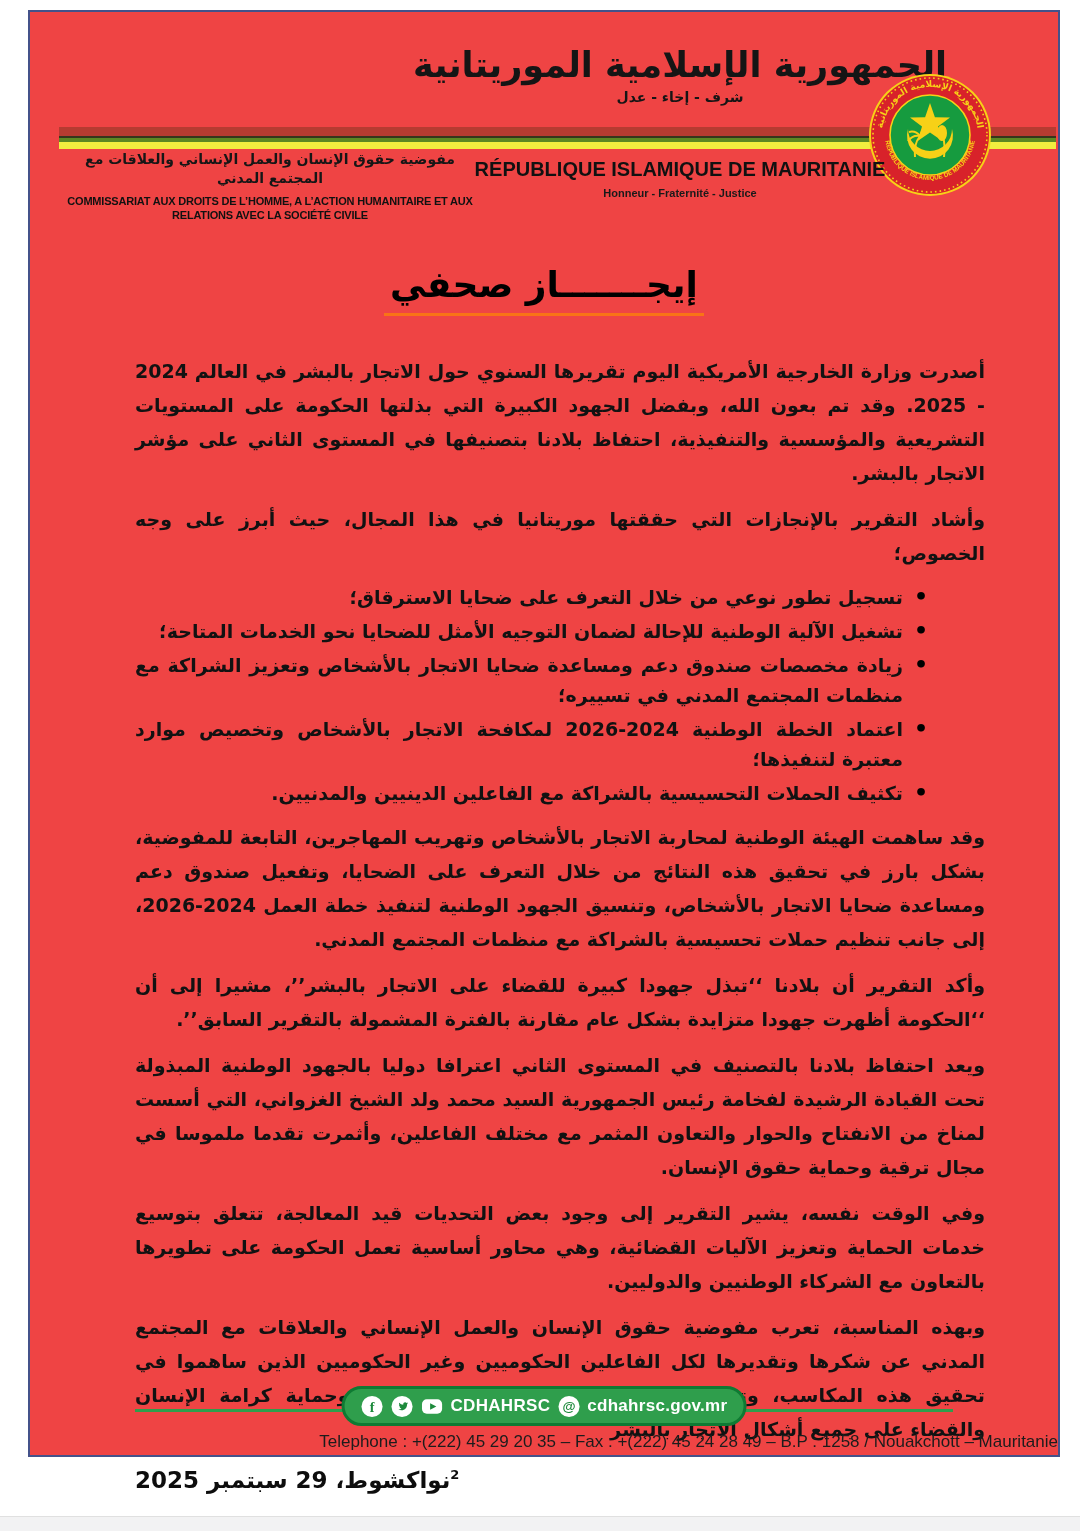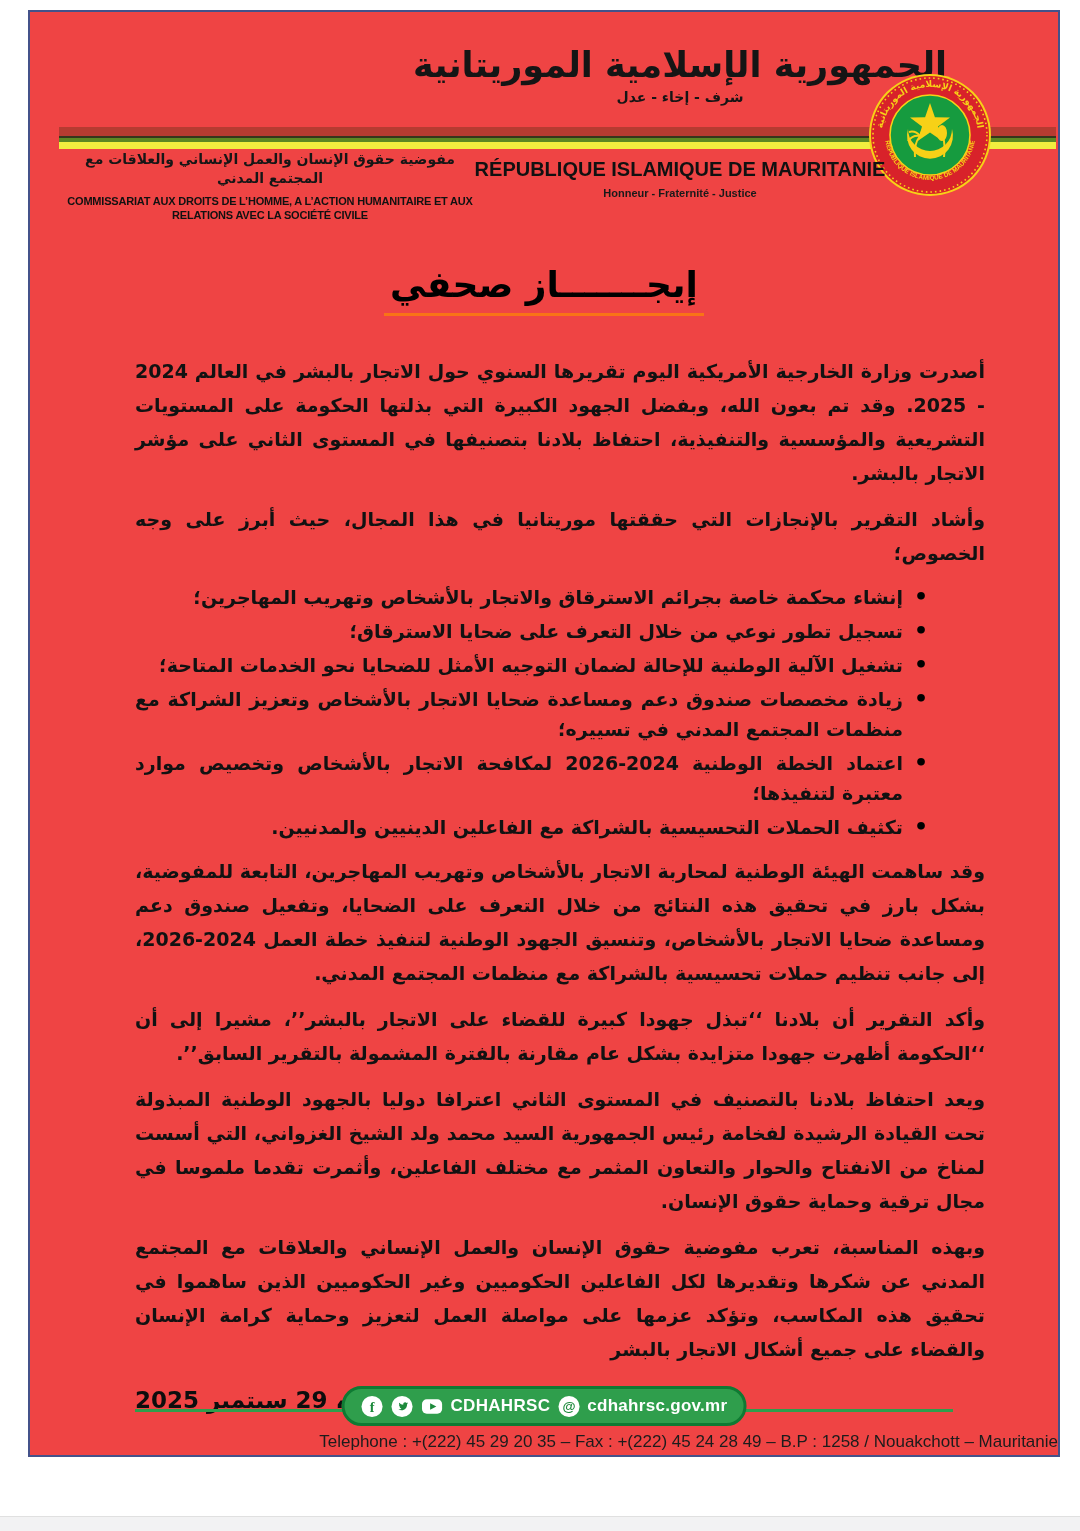--- a/index.html
+++ b/index.html
@@ -137,30 +137,30 @@
   </div>
 
   <div class="doc-title-wrap">
     <span class="doc-title">إيجـــــــاز صحفي</span>
   </div>
 
   <div class="content">
     <p>أصدرت وزارة الخارجية الأمريكية اليوم تقريرها السنوي حول الاتجار بالبشر في العالم 2024 - 2025. وقد تم بعون الله، وبفضل الجهود الكبيرة التي بذلتها الحكومة على المستويات التشريعية والمؤسسية والتنفيذية، احتفاظ بلادنا بتصنيفها في المستوى الثاني على مؤشر الاتجار بالبشر.</p>
     <p>وأشاد التقرير بالإنجازات التي حققتها موريتانيا في هذا المجال، حيث أبرز على وجه الخصوص؛</p>
     <ul>
-      <li>إنشاء محكمة خاصة بجرائم الاسترقاق والاتجار بالأشخاص وتهريب المهاجرين؛</li>
       <li>تسجيل تطور نوعي من خلال التعرف على ضحايا الاسترقاق؛</li>
       <li>تشغيل الآلية الوطنية للإحالة لضمان التوجيه الأمثل للضحايا نحو الخدمات المتاحة؛</li>
       <li>زيادة مخصصات صندوق دعم ومساعدة ضحايا الاتجار بالأشخاص وتعزيز الشراكة مع منظمات المجتمع المدني في تسييره؛</li>
       <li>اعتماد الخطة الوطنية 2024-2026 لمكافحة الاتجار بالأشخاص وتخصيص موارد معتبرة لتنفيذها؛</li>
       <li>تكثيف الحملات التحسيسية بالشراكة مع الفاعلين الدينيين والمدنيين.</li>
     </ul>
     <p>وقد ساهمت الهيئة الوطنية لمحاربة الاتجار بالأشخاص وتهريب المهاجرين، التابعة للمفوضية، بشكل بارز في تحقيق هذه النتائج من خلال التعرف على الضحايا، وتفعيل صندوق دعم ومساعدة ضحايا الاتجار بالأشخاص، وتنسيق الجهود الوطنية لتنفيذ خطة العمل 2024-2026، إلى جانب تنظيم حملات تحسيسية بالشراكة مع منظمات المجتمع المدني.</p>
     <p>وأكد التقرير أن بلادنا ‘‘تبذل جهودا كبيرة للقضاء على الاتجار بالبشر’’، مشيرا إلى أن ‘‘الحكومة أظهرت جهودا متزايدة بشكل عام مقارنة بالفترة المشمولة بالتقرير السابق’’.</p>
     <p>ويعد احتفاظ بلادنا بالتصنيف في المستوى الثاني اعترافا دوليا بالجهود الوطنية المبذولة تحت القيادة الرشيدة لفخامة رئيس الجمهورية السيد محمد ولد الشيخ الغزواني، التي أسست لمناخ من الانفتاح والحوار والتعاون المثمر مع مختلف الفاعلين، وأثمرت تقدما ملموسا في مجال ترقية وحماية حقوق الإنسان.</p>
+    <p>وفي الوقت نفسه، يشير التقرير إلى وجود بعض التحديات قيد المعالجة، تتعلق بتوسيع خدمات الحماية وتعزيز الآليات القضائية، وهي محاور أساسية تعمل الحكومة على تطويرها بالتعاون مع الشركاء الوطنيين والدوليين.</p>
     <p>وبهذه المناسبة، تعرب مفوضية حقوق الإنسان والعمل الإنساني والعلاقات مع المجتمع المدني عن شكرها وتقديرها لكل الفاعلين الحكوميين وغير الحكوميين الذين ساهموا في تحقيق هذه المكاسب، وتؤكد عزمها على مواصلة العمل لتعزيز وحماية كرامة الإنسان والقضاء على جميع أشكال الاتجار بالبشر</p>
     <div class="date-line"><sup>2</sup><span>نواكشوط، 29 سبتمبر 2025</span></div>
   </div>
 
   <div class="footer-line"></div>
   <div class="footer-pill">
     <svg class="icn" viewBox="0 0 24 24">
       <circle cx="12" cy="12" r="11" fill="#ffffff"></circle>
       <text x="12" y="18" text-anchor="middle" font-size="15" font-weight="bold" font-family="Liberation Serif, serif" fill="#1d8a3c">f</text>
     </svg>

